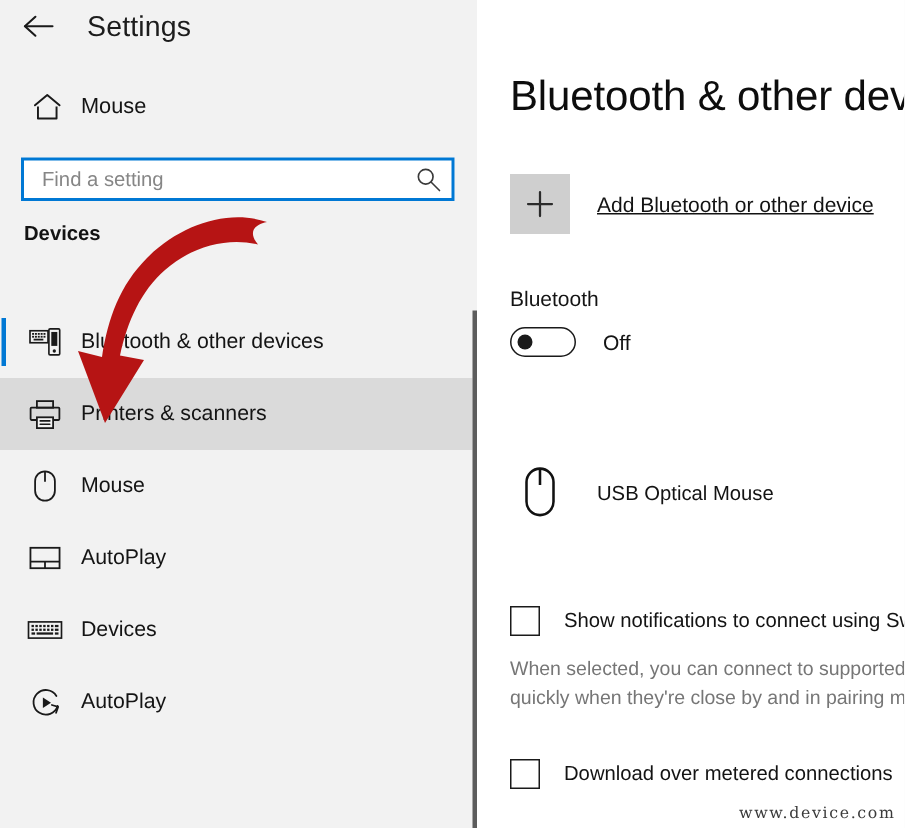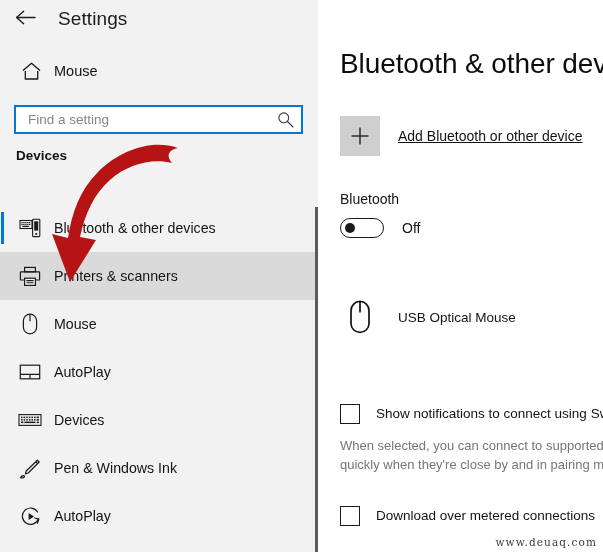--- a/index.html
+++ b/index.html
@@ -218,21 +218,21 @@
     position: absolute;
     left: 20px; top: 276px;
     font-size: 20px;
     font-weight: 300;
     color: #0d0d0d;
     white-space: nowrap;
   }
 
   .device-row {
     position: absolute;
-    left: 20px; top: 295px;
+    left: 20px; top: 306px;
     display: flex; align-items: center;
   }
   .device-icon {
     width: 40px; height: 44px;
     display: flex; align-items: center; justify-content: center;
     color: #111; flex: 0 0 auto;
   }
   .device-name {
     margin-left: 18px;
     font-size: 13.5px;
@@ -408,30 +408,20 @@
               <rect x="18.6" y="7.1" width="2.4" height="1.5"></rect>
               <rect x="3" y="9.6" width="2.4" height="1.5"></rect>
                 <rect x="6.4" y="9.6" width="11" height="1.5"></rect>
               <rect x="18.6" y="9.6" width="2.4" height="1.5"></rect>
             </g>
           </svg>
         </div>
         <div class="nav-label">Devices</div>
       </div>
 
-      <div class="nav-item">
-        <div class="nav-icon">
-          <svg width="22" height="21" viewBox="0 0 22 21">
-            <path d="M18.4 2.2 L20.2 4 L9.2 15 L6.4 15.8 L7.2 13 Z" fill="none" stroke="currentColor" stroke-width="1.2" stroke-linejoin="round"></path>
-            <path d="M16.8 3.8 L18.6 5.6" stroke="currentColor" stroke-width="1.1"></path>
-            <path d="M5 17.6 C3.4 17.6 2 18.4 1.6 19.6 C3.2 20.2 5 19.6 5.6 18.4" fill="none" stroke="currentColor" stroke-width="1.2" stroke-linecap="round"></path>
-          </svg>
-        </div>
-        <div class="nav-label">Pen &amp; Windows Ink</div>
-      </div>
 
       <div class="nav-item">
         <div class="nav-icon">
           <svg width="21" height="21" viewBox="0 0 21 21">
             <path d="M17.6 6 A8.2 8.2 0 1 0 18.4 12.6" fill="none" stroke="currentColor" stroke-width="1.2" stroke-linecap="round"></path>
             <path d="M14.6 12 L18.8 13.2 L17.4 17.2" fill="none" stroke="currentColor" stroke-width="1.2" stroke-linecap="round" stroke-linejoin="round"></path>
             <path d="M8.6 7 L14 10.5 L8.6 14 Z" fill="currentColor"></path>
           </svg>
         </div>
         <div class="nav-label">AutoPlay</div>
@@ -499,15 +489,15 @@
              C 80 190, 72 212, 68 238
              L 52 234
              L 70 282
              L 96 240
              L 80 237
              C 85 214, 94 194, 110 180
              C 128 164, 152 158, 172 163
              C 166 156, 168 150, 178 148 Z" fill="#b61414"></path>
   </svg>
 
-  <div class="watermark">www.deuaq.com</div>
+  <div class="watermark">www.device.com</div>
 
 </div>
 
 </body></html>

